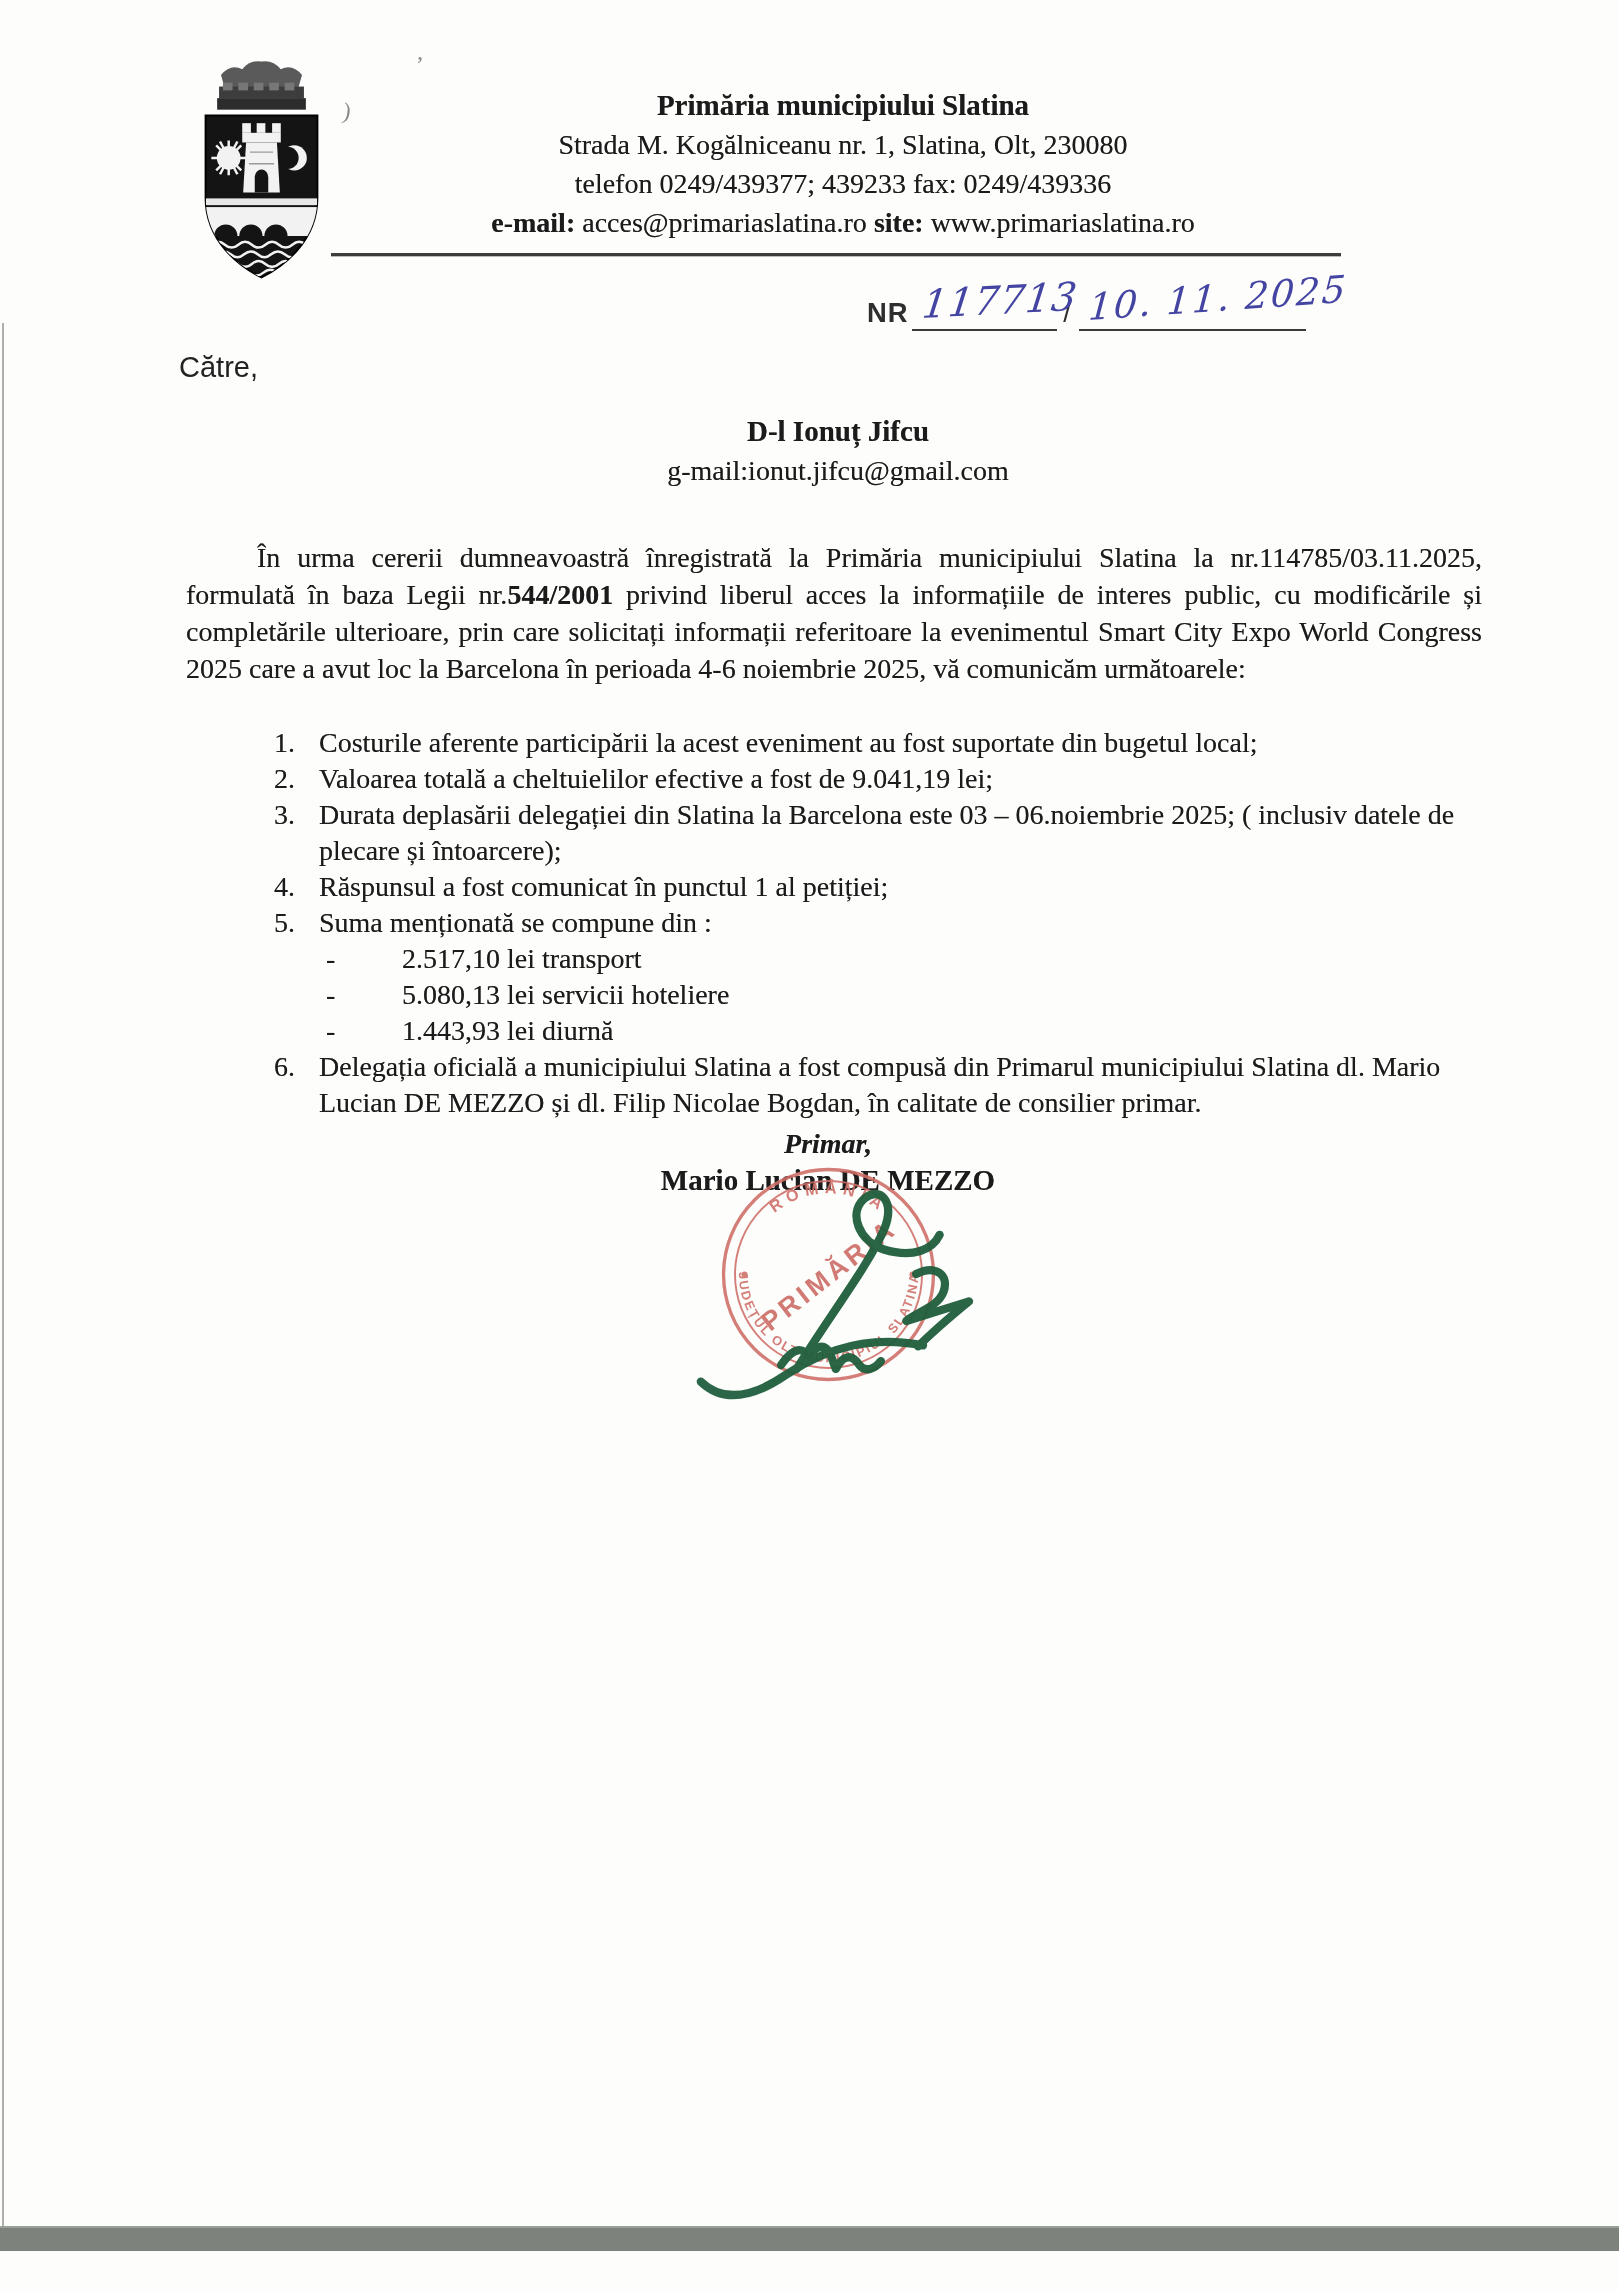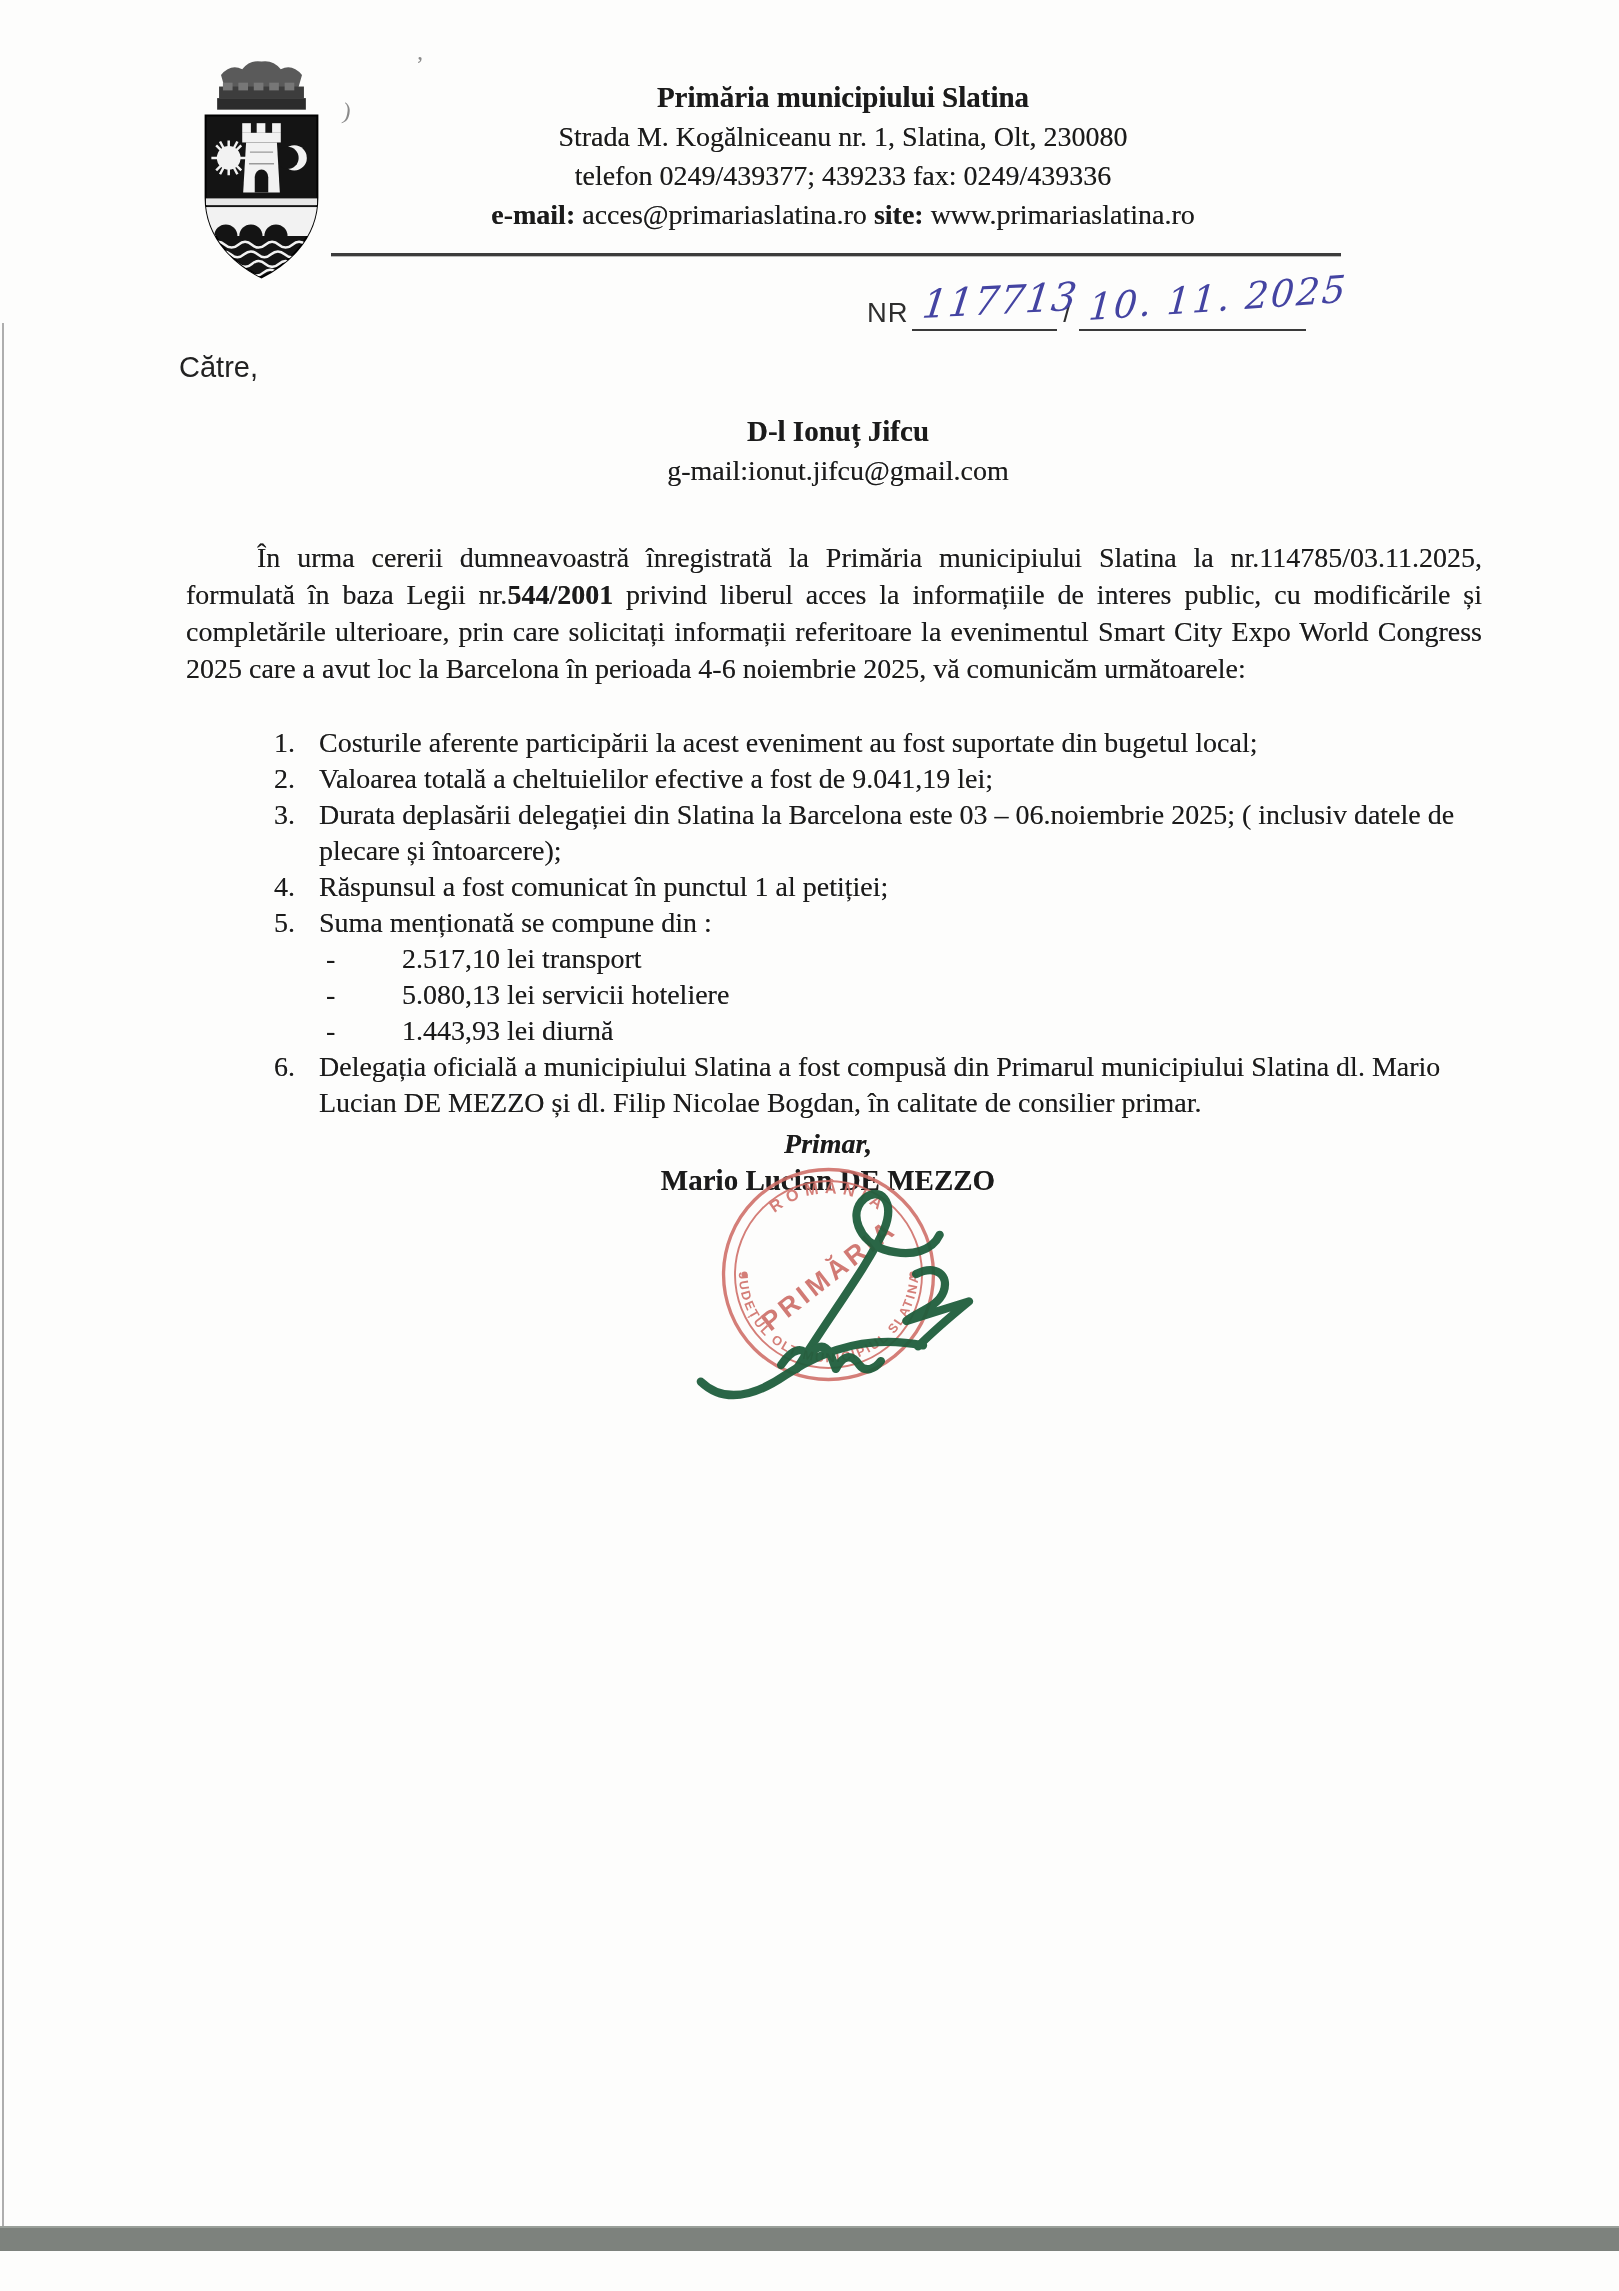--- a/index.html
+++ b/index.html
@@ -16,25 +16,25 @@
   .scan-bottom-band{position:absolute;left:0;top:2228px;width:1619px;height:22.5px;background:#7d827d;}
   .scan-bottom-band::before{content:"";position:absolute;left:0;top:-2px;width:100%;height:2px;background:#9aa09a;}
   .speck{position:absolute;color:#8a8a8a;font-size:23.5px;font-family:"Liberation Serif",serif;}
   
   .coa{position:absolute;left:194px;top:57px;width:135px;height:223px;}
   .header-text{
     position:absolute;left:353px;top:78px;width:980px;
     text-align:center;font-size:28px;line-height:39px;
     text-shadow:0 0 0.6px rgba(0,0,0,.55);
   }
-  .header-text .org{font-weight:bold;font-size:29px;}
+  .header-text .org{font-weight:bold;font-size:29px;margin-top:8px;}
   .hr-rule{position:absolute;left:331px;top:253px;width:1010px;height:2.9px;background:#3c3c3c;box-shadow:0 1px 0 rgba(60,60,60,.35);}
   
   .nr-line{position:absolute;left:867px;top:286px;height:45px;font-family:"Liberation Sans","DejaVu Sans",sans-serif;font-size:27.4px;color:#2e2e2e;}
-  .nr-label{display:inline-block;vertical-align:bottom;padding-bottom:2px;letter-spacing:1px;}
+  .nr-label{display:inline-block;vertical-align:bottom;padding-bottom:2px;letter-spacing:1px;font-weight:bold;}
   .nr-seg{display:inline-block;vertical-align:bottom;border-bottom:2px solid #3a3a3a;position:relative;height:43px;}
   .nr-seg.first{width:145px;margin-left:3.9px;}
   .nr-seg.second{width:227px;margin-left:5.9px;}
   .nr-slash{display:inline-block;vertical-align:bottom;padding:0 2px 2px 5.9px;}
   .hand{
     position:absolute;bottom:2px;left:7.8px;white-space:nowrap;
     font-family:"DejaVu Serif","Liberation Serif",serif;font-style:italic;
     font-size:39px;color:#4444a2;transform:rotate(-3deg) skewX(-10deg);
     transform-origin:left bottom;letter-spacing:1px;
   }

